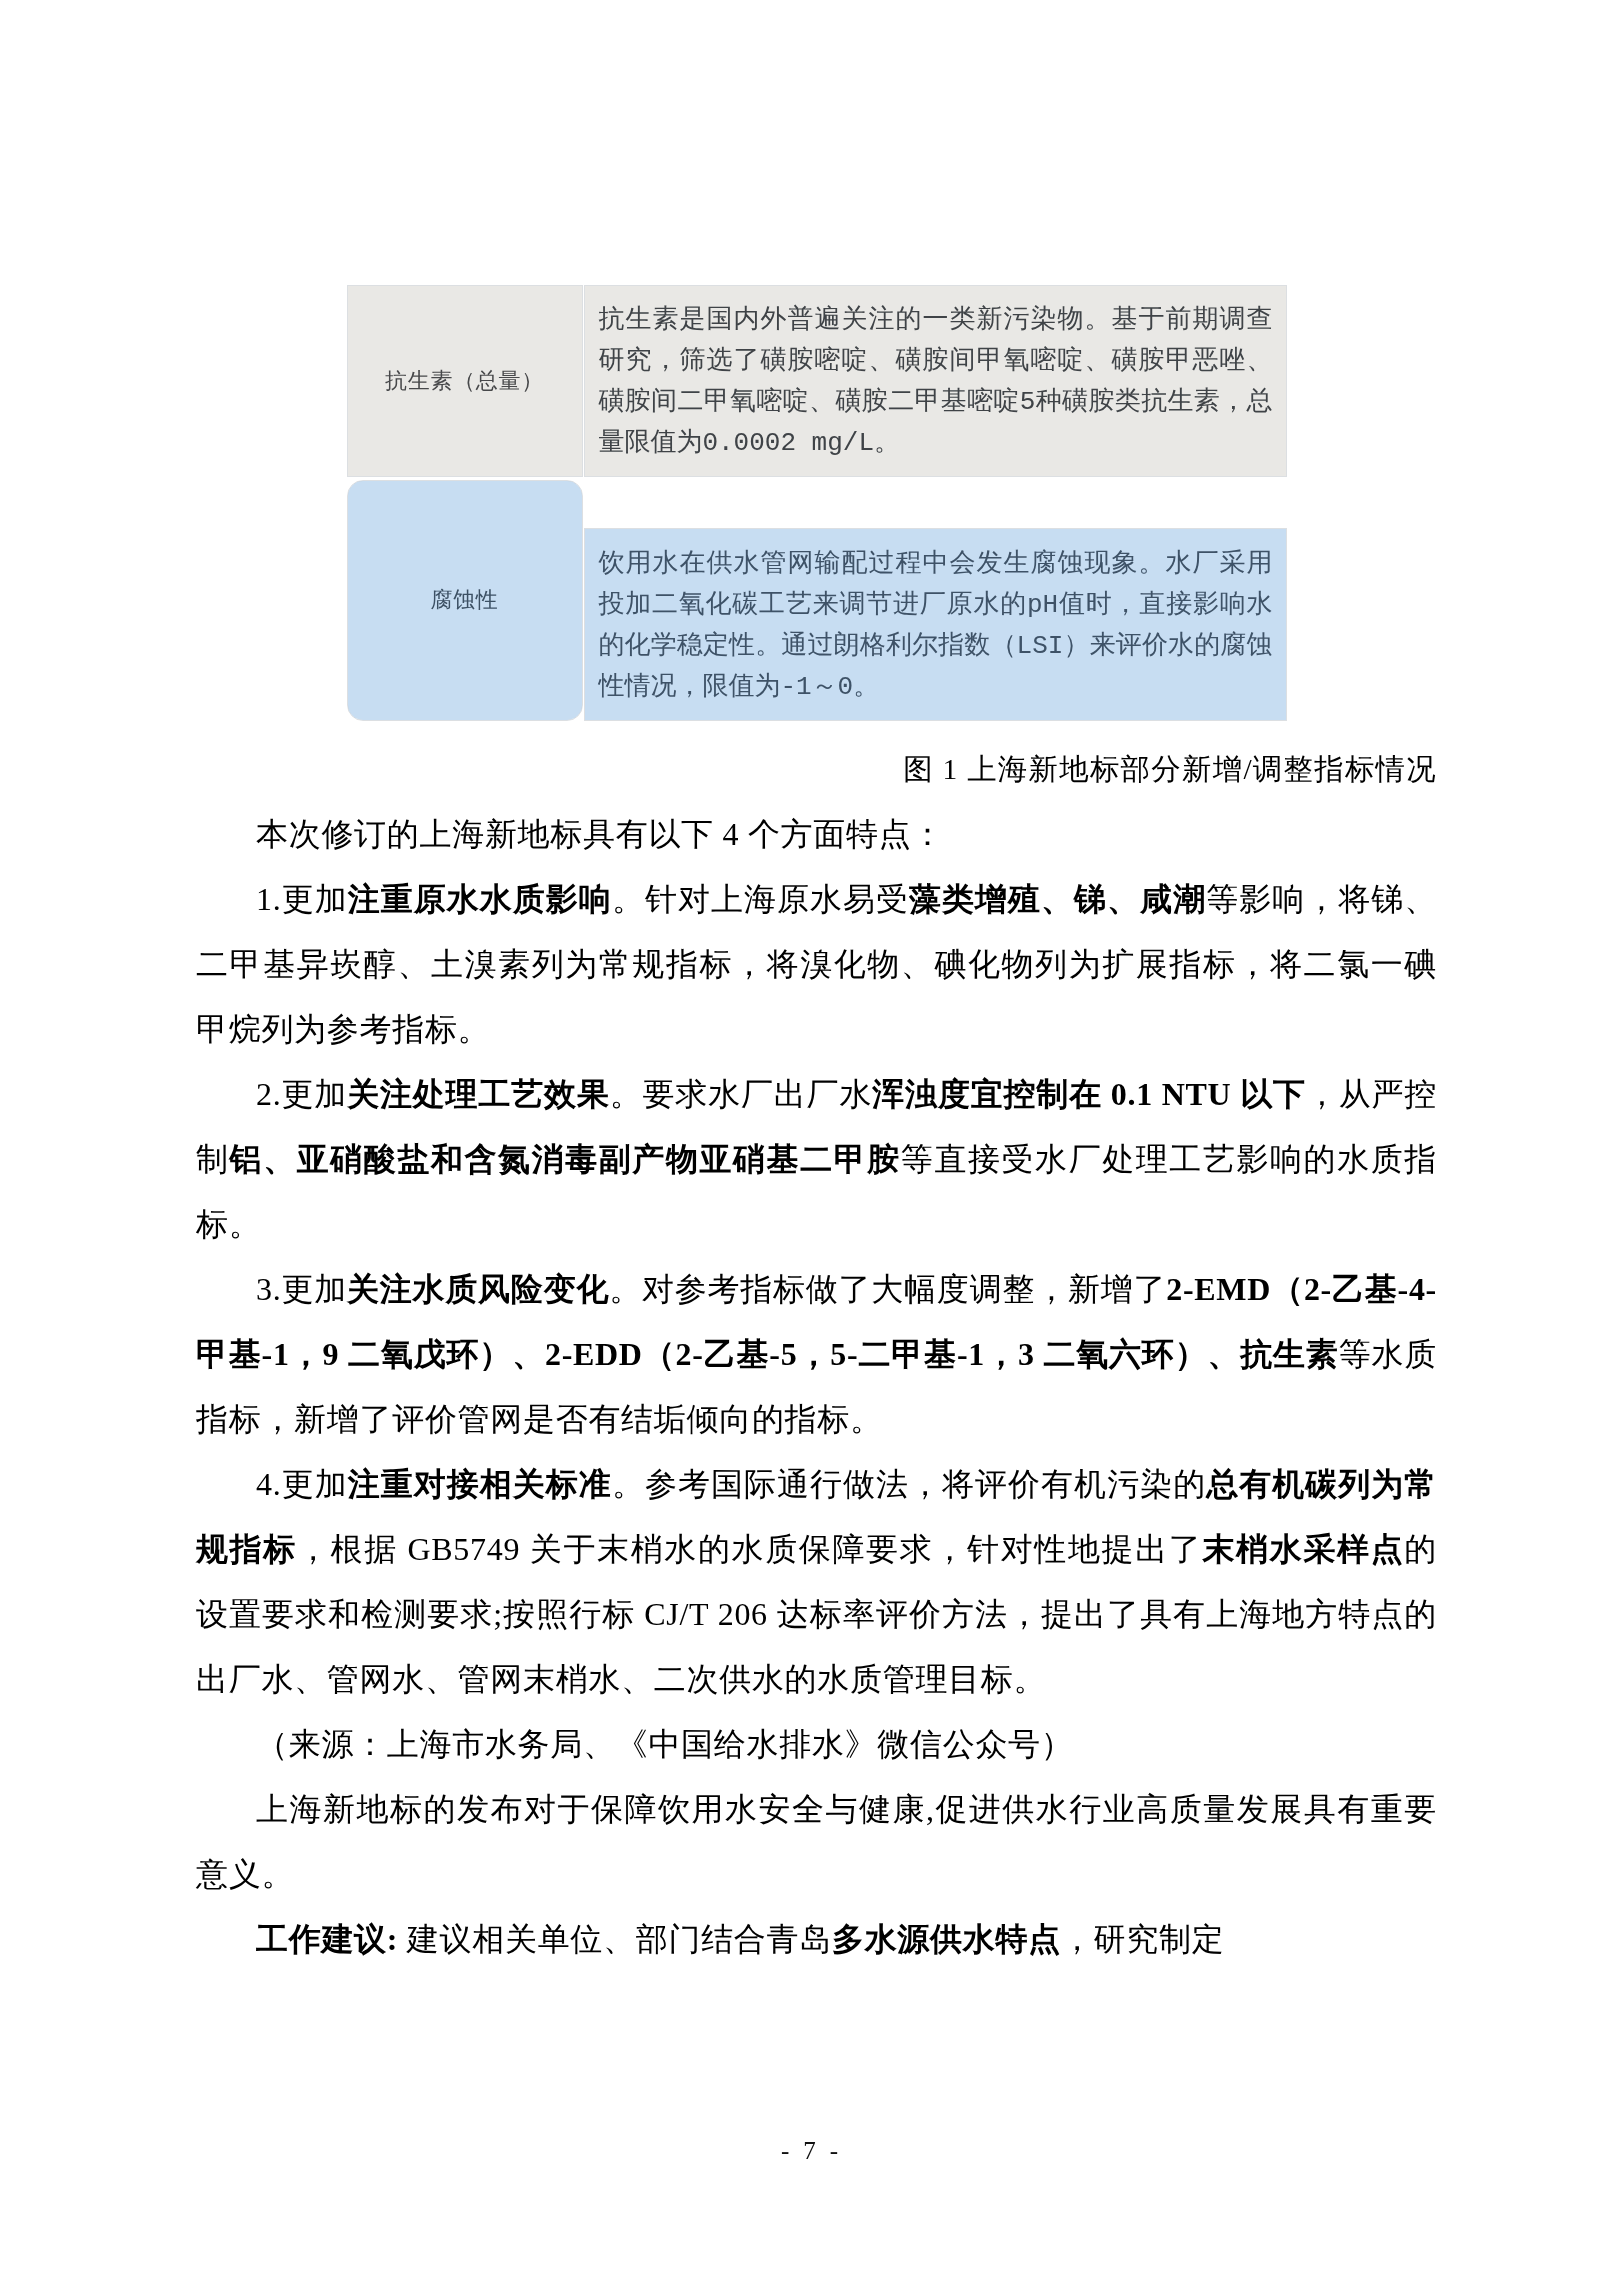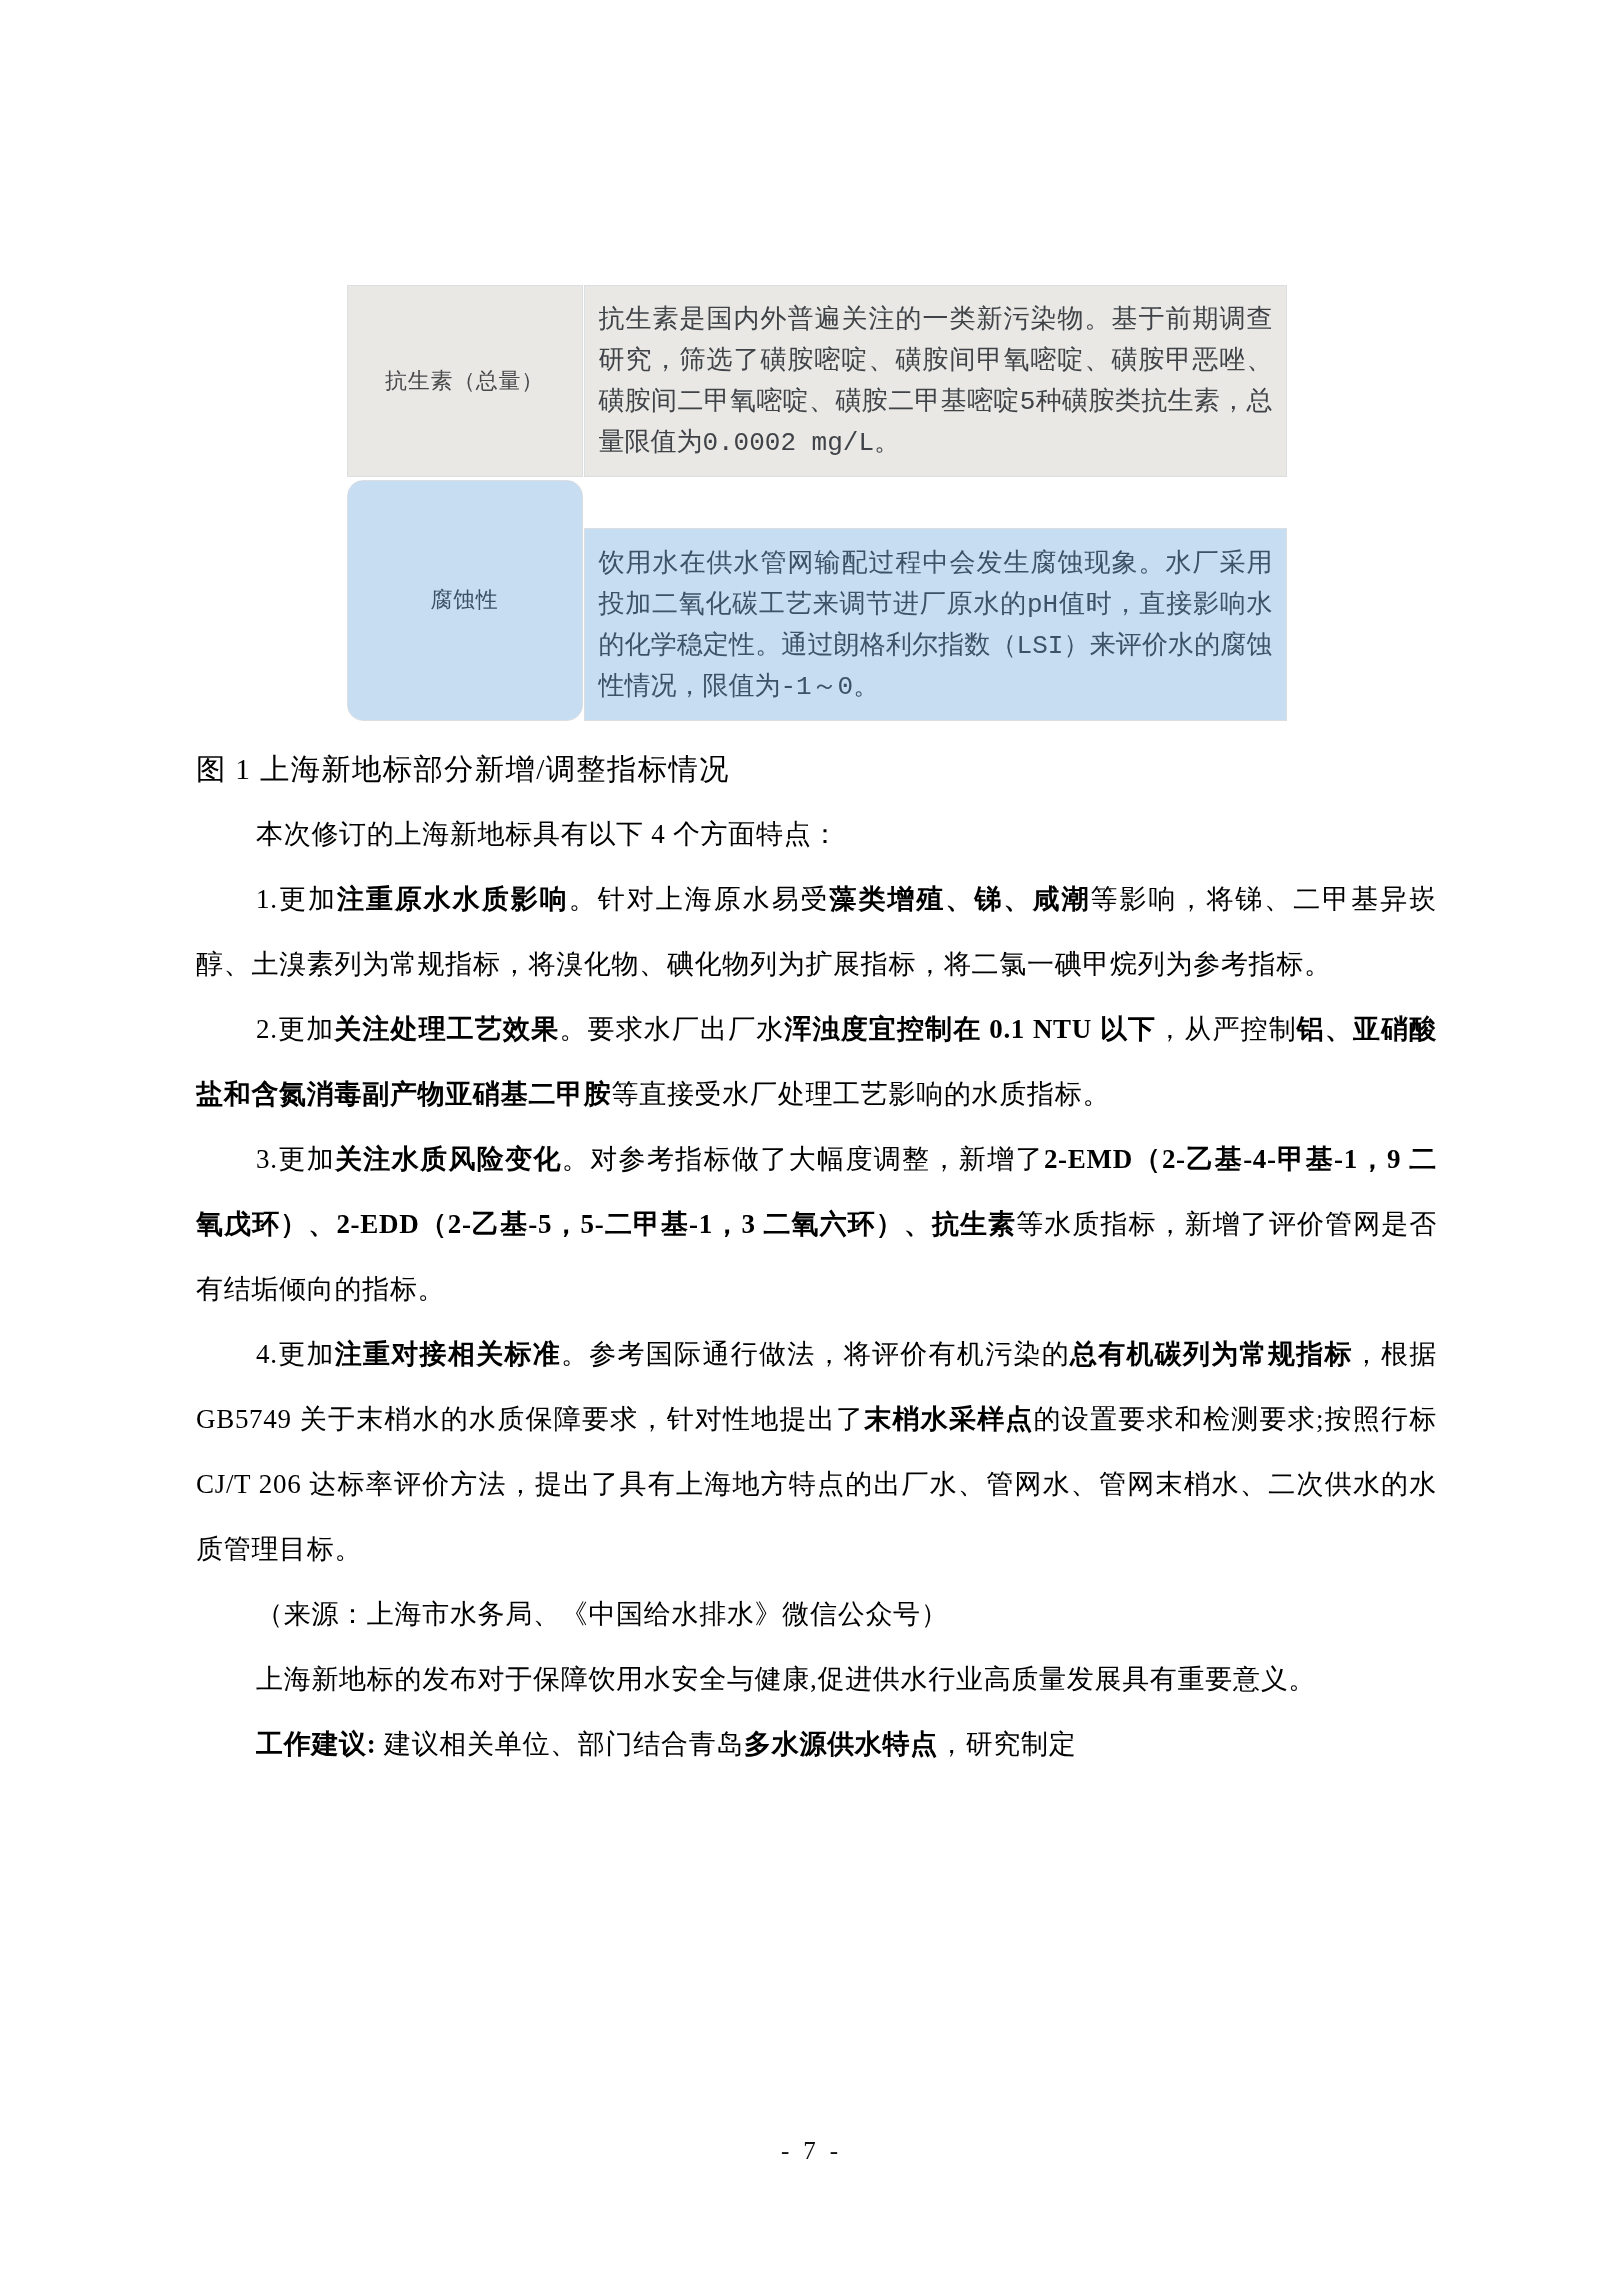--- a/index.html
+++ b/index.html
@@ -42,28 +42,28 @@
   }
   .fig-desc {
     padding: 14.4px 13px 11.8px 13px;
     font-size: 26px;
     line-height: 41px;
     text-align: justify;
   }
   
   .caption {
     margin-top: 17px;
-    text-align: left;
+    text-align: right;
     font-size: 29.4px;
     line-height: 65px;
     letter-spacing: 1.3px;
   }
   
   .body-text p {
-    font-size: 27px;
+    font-size: 32px;
     line-height: 65px;
     text-indent: 60px;
     text-align: justify;
     letter-spacing: 0.7px;
   }
   .body-text p span.b { font-weight: 700; }
   
   .page-number {
     position: absolute;
     bottom: 130px;

